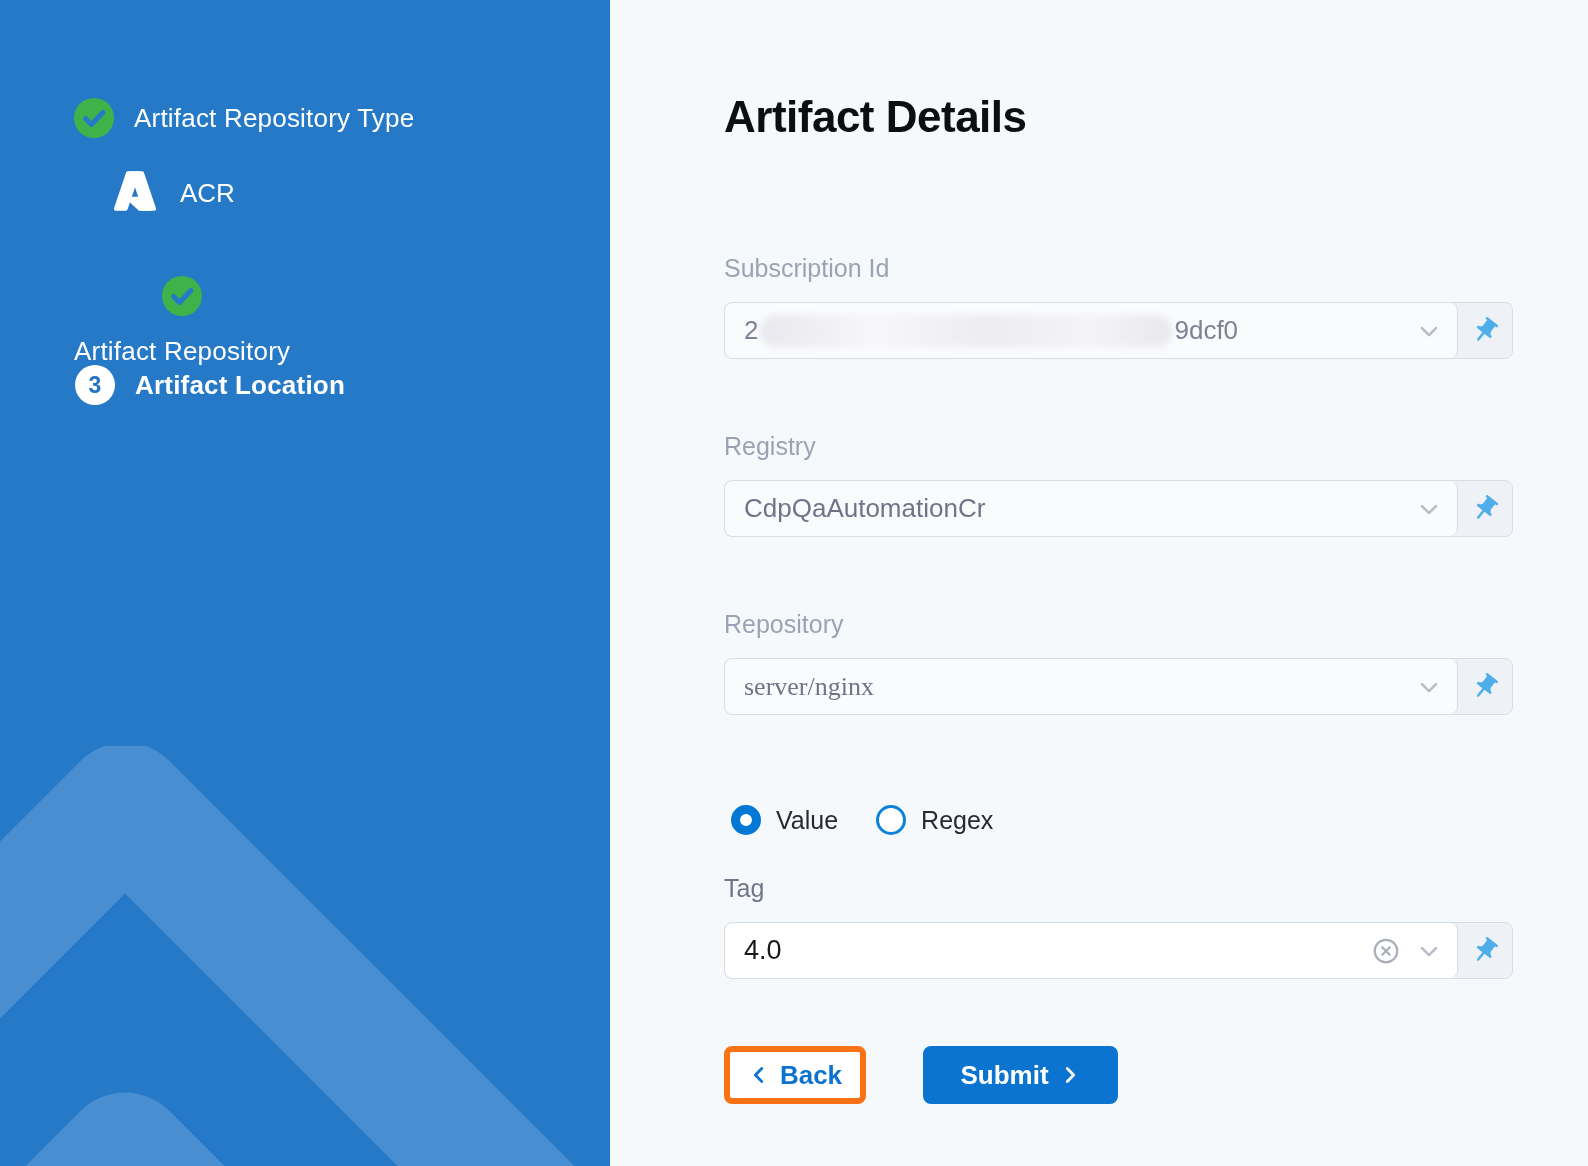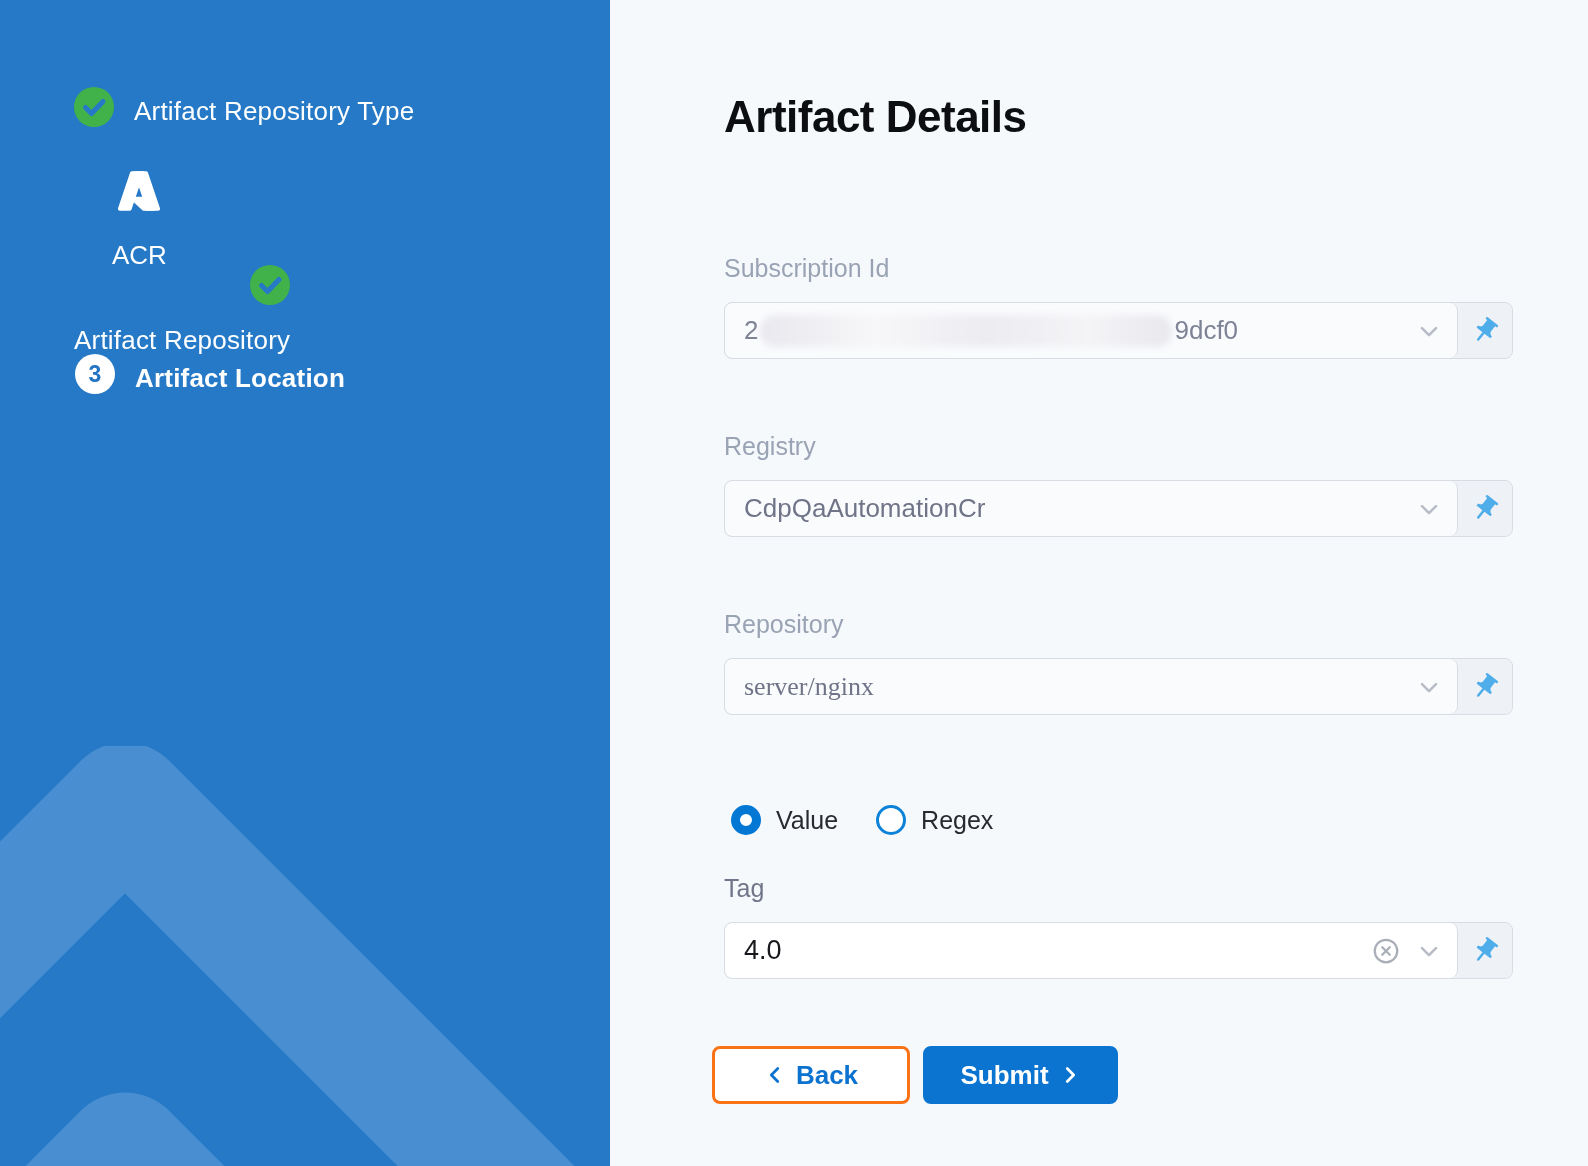--- a/index.html
+++ b/index.html
@@ -11,21 +11,21 @@
     overflow:hidden;
   }
 
   
   .sidebar {
     position:absolute; left:0; top:0; width:610px; height:1166px;
     background:#2579c7; overflow:hidden;
   }
   .watermark { position:absolute; left:0; bottom:0; }
 
-  .step { position:absolute; display:flex; align-items:flex-end; gap:20px; }
+  .step { position:absolute; display:flex; align-items:center; gap:20px;margin-top:11px; }
   .step-label { color:#ffffff; font-size:26px; font-weight:500; letter-spacing:.2px; }
   .step.current .step-label { font-weight:700; }
   .step-circle {
     width:40px; height:40px; border-radius:50%;
     display:flex; align-items:center; justify-content:center; flex:0 0 auto;
   }
   .step-circle.number { background:#ffffff; color:#2374c3; font-size:23px; font-weight:700; }
 
   .substep { position:absolute; display:flex; align-items:center; gap:22px; }
   .substep-label { color:#ffffff; font-size:26px; font-weight:400; }
@@ -80,22 +80,22 @@
   .radio-label { font-size:25px; color:#272b31; }
 
   
   .btn {
     position:absolute; top:1046px; height:58px; border-radius:8px;
     display:flex; align-items:center; justify-content:center; gap:10px;
     font-size:26px; font-weight:700; cursor:pointer;
     font-family:"Liberation Sans", sans-serif;
   }
   .btn-back {
-    left:102px; width:198px; background:#ffffff;
-    border:3px solid #f97316; color:#0b72cf;
+    left:114px; width:142px; background:#ffffff;
+    border:6px solid #f97316; color:#0b72cf;
   }
   .btn-submit {
     left:313px; width:195px; background:#0b74d0;
     border:2px solid #0b74d0; color:#ffffff;justify-content:center;
   }
 </style>
 </head>
 <body>
 
 <aside class="sidebar">
@@ -108,21 +108,21 @@
   <div class="step" style="left:74px; top:87px;">
     <span class="step-circle">
       <svg width="40" height="40" viewBox="0 0 40 40">
         <circle cx="20" cy="20" r="20" fill="#41b24a"></circle>
         <path d="M11.5 20.5 L17.5 26.5 L29 14.5" stroke="#2579c7" stroke-width="5" fill="none" stroke-linecap="round" stroke-linejoin="round"></path>
       </svg>
     </span>
     <span class="step-label">Artifact Repository Type</span>
   </div>
 
-  <div class="substep" style="left:112px; top:168px;flex-direction:column;">
+  <div class="substep" style="left:112px; top:168px;">
     <span>
       <svg width="46" height="46" viewBox="0 0 96 96" fill="#ffffff">
         <path d="M33.34 6.54h26.04l-27.03 80.09a4.15 4.15 0 0 1-3.94 2.83H8.15a4.15 4.15 0 0 1-3.93-5.47L29.4 9.37a4.15 4.15 0 0 1 3.94-2.83z"></path>
         <path d="M71.17 60.26H29.88a1.91 1.91 0 0 0-1.3 3.31l26.53 24.76a4.17 4.17 0 0 0 2.85 1.12h23.38z"></path>
         <path d="M66.6 9.36a4.15 4.15 0 0 0-3.93-2.82H33.65a4.15 4.15 0 0 1 3.93 2.82l25.18 74.62a4.15 4.15 0 0 1-3.93 5.47h29.02a4.15 4.15 0 0 0 3.93-5.47z"></path>
       </svg>
     </span>
     <span class="substep-label">ACR</span>
   </div>
 

